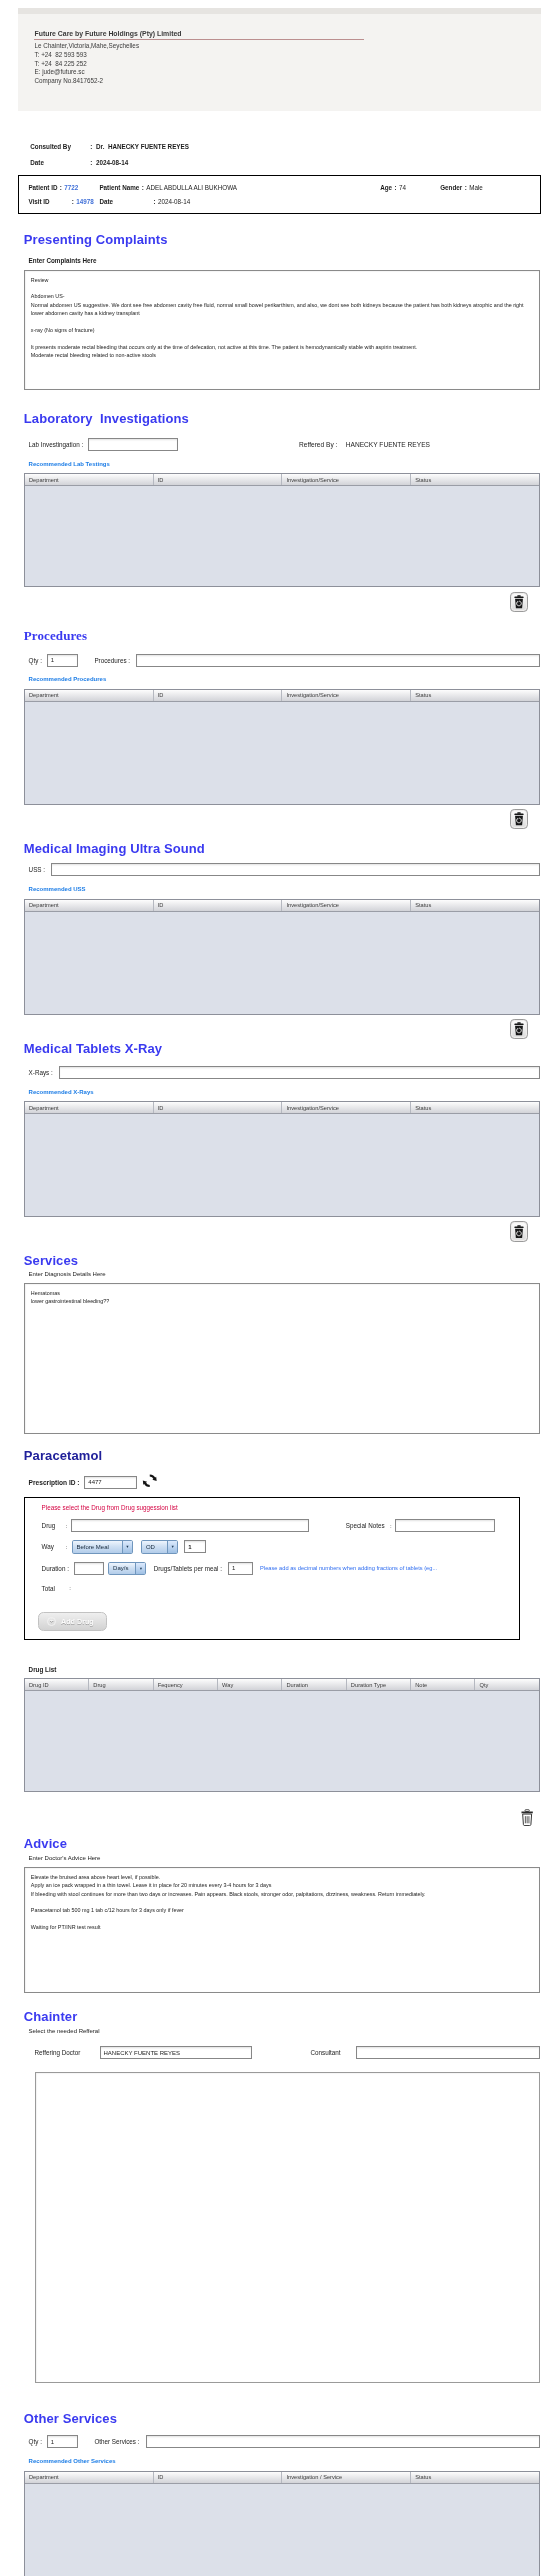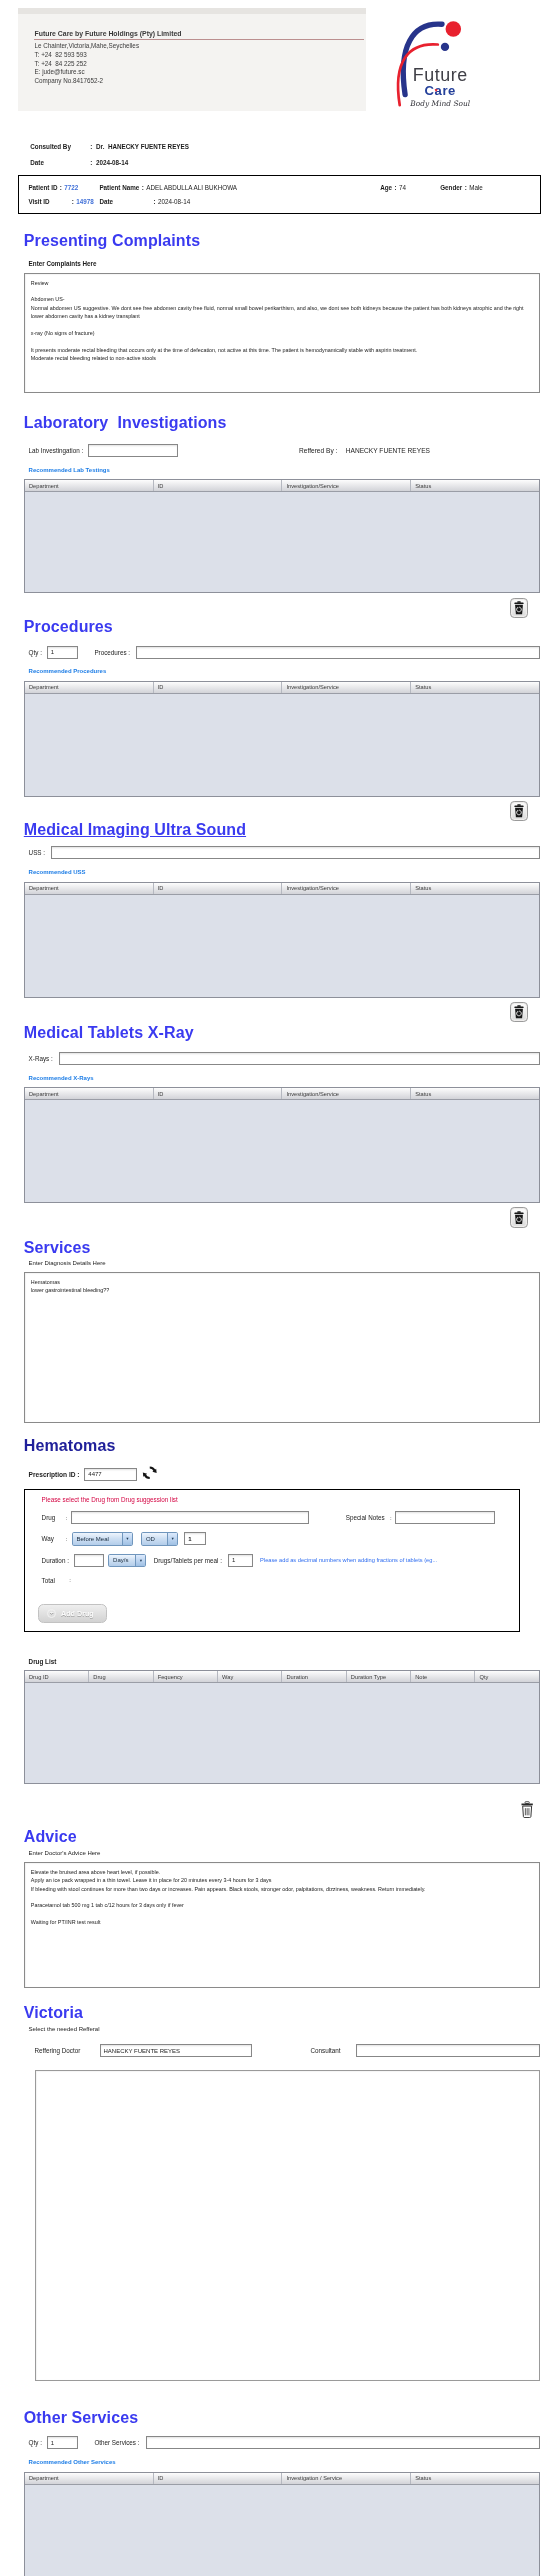--- a/index.html
+++ b/index.html
@@ -36,25 +36,25 @@
   .id-blue { color:#4070d8; font-weight:bold; }
   .g-pid { width:71px; display:flex; }
   .g-name { flex:1; display:flex; }
   .g-age { width:60px; display:flex; }
   .g-gender { width:90px; display:flex; }
   .g-visit { width:71px; display:flex; }
   .g-date { flex:1; display:flex; }
   .pt-label-fix { width:41px; font-weight:bold; }
 
   
-  .section-title { font-size:16px; font-weight:bold; color:#3a3af0; margin-left:7.8px; white-space:pre; letter-spacing:0.1px; }
+  .section-title { font-size:13px; font-weight:bold; color:#3a3af0; margin-left:7.8px; white-space:pre; letter-spacing:0.1px; }
   .t-pc { margin-top:18px; }
   .t-lab { margin-top:21.5px; }
-  .t-proc { margin-top:0px; }
-  .t-uss { margin-top:0;text-decoration:underline; }
+  .t-proc { margin-top:16px;font-family:Liberation Serif, serif; }
+  .t-uss { margin-top:12px; }
   .t-xray { margin-top:2.4px; }
   .t-diag { margin-top:10.8px; }
   .t-med { margin-top:14.3px; color:#20209a; }
   .t-adv { margin-top:7.2px; }
   .t-ref { margin-top:15.5px; }
   .t-other { margin-top:27.5px; }
 
   .sub-label { font-weight:bold; font-size:6.3px; margin:10.2px 0 0 12.6px; }
   .sub-label-plain { font-weight:normal; font-size:6px; margin:3.6px 0 0 12.6px; color:#222; }
   .recommended { font-weight:bold; font-size:6px; color:#1d7de6; margin:9.6px 0 0 12.6px; }
@@ -165,32 +165,20 @@
   <div class="header">
     <div class="header-strip"></div>
     <div class="company">
       <div class="company-name">Future Care by Future Holdings (Pty) Limited</div>
       <div class="company-line">Le Chainter,Victoria,Mahe,Seychelles</div>
       <div class="company-line">T: +24  82 593 593</div>
       <div class="company-line">T: +24  84 225 252</div>
       <div class="company-line">E: jude@future.sc</div>
       <div class="company-line">Company No.8417652-2</div>
     </div>
-    <div class="logo-box">
-      <svg class="logo-svg" width="120" height="100" viewBox="0 0 200 168" style="font-size:10px">
-        <path d="M38,142 C26,62 50,20 100,24" stroke="#27348b" stroke-width="9" fill="none" stroke-linecap="round"></path>
-        <circle cx="119" cy="32" r="13" fill="#e8212e"></circle>
-        <path d="M29,160 C17,86 44,54 93,58" stroke="#e8212e" stroke-width="4.5" fill="none" stroke-linecap="round"></path>
-        <circle cx="105" cy="62" r="7" fill="#27348b"></circle>
-        <text x="97" y="119" text-anchor="middle" font-family="Liberation Sans, sans-serif" font-size="30" fill="#3f3f46" letter-spacing="1">Future</text>
-        <text x="97" y="143" text-anchor="middle" font-family="Liberation Sans, sans-serif" font-size="22" font-weight="bold" fill="#24409a" letter-spacing="1">Care</text>
-        <text x="90" y="137.5" text-anchor="middle" font-size="9" fill="#e8212e">♥</text>
-        <text x="97" y="161" text-anchor="middle" font-family="DejaVu Serif, serif" font-style="italic" font-size="12.5" fill="#33333a">Body Mind Soul</text>
-      </svg>
-    </div>
   </div>
 
   <div class="consult">
     <div class="consult-row">
       <span class="consult-label">Consulted By</span>
       <span class="consult-colon">:</span>
       <span class="pre">Dr.  HANECKY FUENTE REYES</span>
     </div>
     <div class="consult-row">
       <span class="consult-label">Date</span>
@@ -358,21 +346,21 @@
         <path d="M7.5 9.6 l-0.6 2.8 2.6-0.7 z" fill="#ffffff"></path>
       </svg>
     </button>
   </div>
 
   <div class="section-title t-diag">Services</div>
   <div class="sub-label-plain">Enter Diagnosis Details Here</div>
   <textarea class="bigbox ta-diagnosis" spellcheck="false" style="">Hematomas
 lower gastrointestinal bleeding??</textarea>
 
-  <div class="section-title t-med">Hematomas</div>
+  <div class="section-title t-med">Paracetamol</div>
   <div class="row rx-row">
     <span class="rx-label">Prescription ID :</span>
     <input type="text" class="rx-input" value="4477" style="">
     <button class="refresh-btn">
       <svg width="15.5" height="15.5" viewBox="0 0 26 26">
         <path d="M13 4.2 a9 9 0 0 1 8.2 5.4" stroke="#141414" stroke-width="3.6" fill="none"></path>
         <polygon points="23.8,6.2 24.6,13.6 17.4,11.2" fill="#141414"></polygon>
         <path d="M13 21.8 a9 9 0 0 1 -8.2 -5.4" stroke="#141414" stroke-width="3.6" fill="none"></path>
         <polygon points="2.2,19.8 1.4,12.4 8.6,14.8" fill="#141414"></polygon>
       </svg>
@@ -454,21 +442,21 @@
   <div class="section-title t-adv">Advice</div>
   <div class="sub-label-plain">Enter Doctor's Advice Here</div>
   <textarea class="bigbox ta-advice" spellcheck="false" style="">Elevate the bruised area above heart level, if possible.
 Apply an ice pack wrapped in a thin towel. Leave it in place for 20 minutes every 3-4 hours for 3 days
 If bleeding with stool continues for more than two days or increases. Pain appears. Black stools, stronger odor, palpitations, dizziness, weakness. Return immediately.
 
 Paracetamol tab 500 mg 1 tab c/12 hours for 3 days only if fever
 
 Waiting for PT/INR test result</textarea>
 
-  <div class="section-title t-ref">Victoria</div>
+  <div class="section-title t-ref">Chainter</div>
   <div class="ref-sub">Select the needed Refferal</div>
   <div class="row ref-row">
     <span class="ref-doc-lbl">Reffering Doctor</span>
     <input type="text" class="ref-doc-input" value="HANECKY FUENTE REYES" style="">
     <span class="consultant-lbl">Consultant</span>
     <input type="text" class="consultant-input" value="" style="">
   </div>
   <div class="ref-box"></div>
 
   <div class="section-title t-other">Other Services</div>

